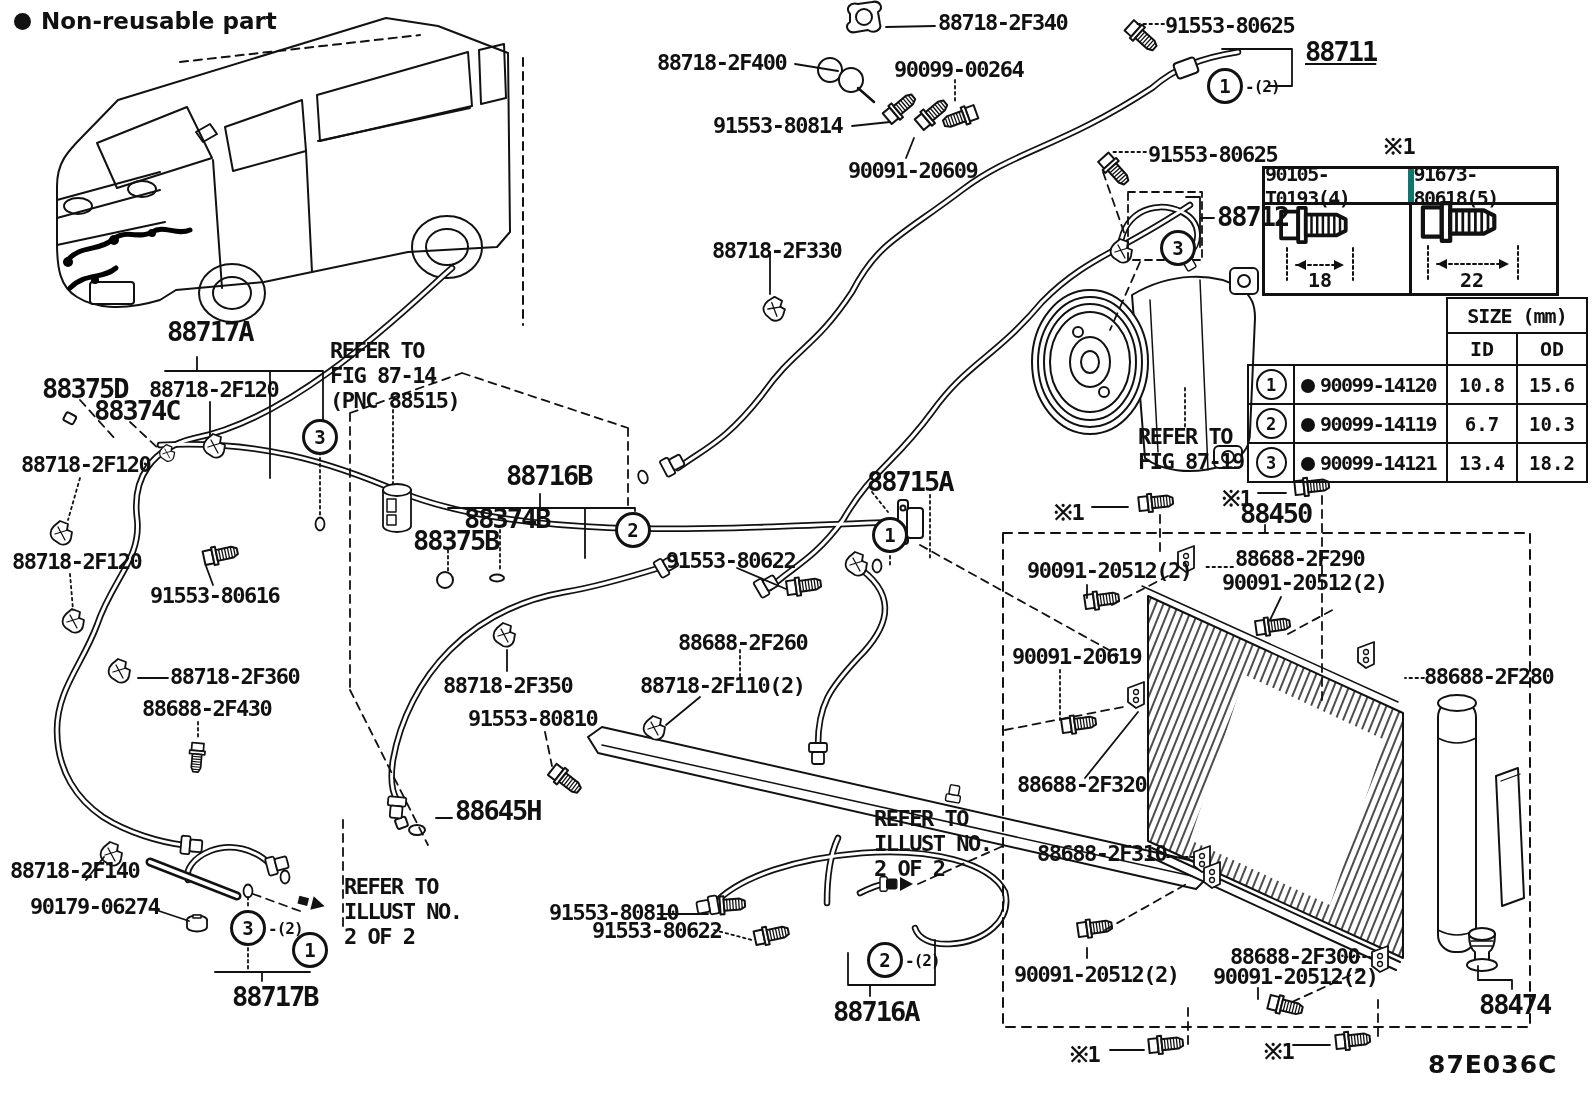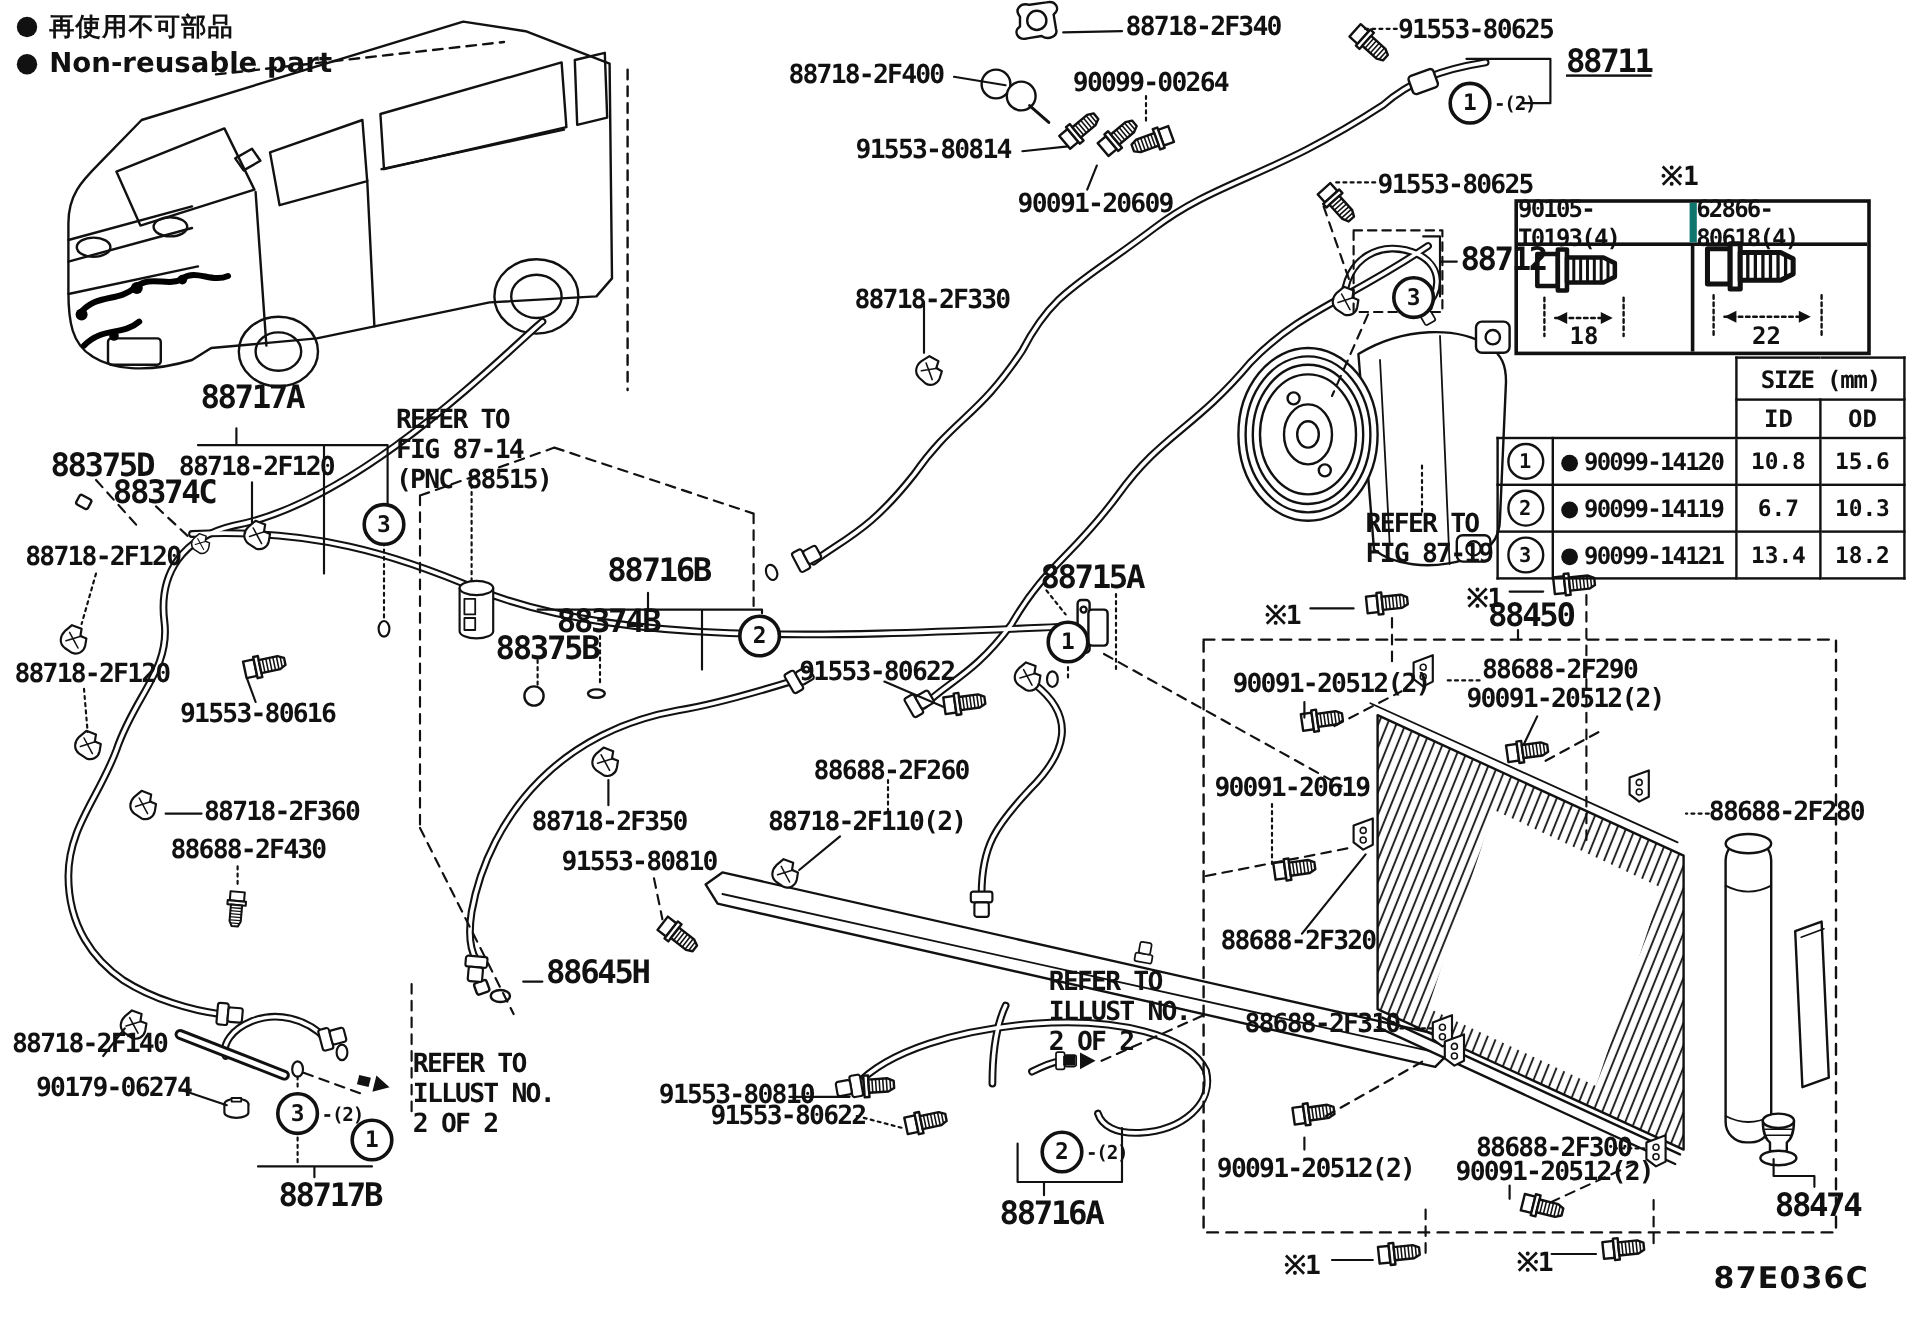--- a/index.html
+++ b/index.html
@@ -320,33 +320,29 @@
 
   <g>
     <use href="#arr" transform="translate(312 903) rotate(14)"></use>
     <use href="#arr" transform="translate(900 884)"></use>
   </g>
 </svg>
 
 <div id="legend">
   <div class="row">
     <span class="bullet"></span>
-    <span class="jp">再使用不可部品</span>
-  </div>
-  <div class="row">
-    <span class="bullet"></span>
     <span class="en">Non-reusable part</span>
   </div>
 </div>
 
 <div id="ft-title">※1</div>
 <div id="fastener-table">
   <div class="hdr">
     <div>90105-T0193(4)</div>
-    <div>62866-80618(4)</div>
+    <div>91673-80618(5)</div>
   </div>
   <div class="bdy">
         <div></div>
         <div></div>
       </div>
 </div>
 <div class="dim" style="left:1308px;top:268px">18</div>
 <div class="dim" style="left:1460px;top:268px">22</div>
 
 <table id="size-table">

